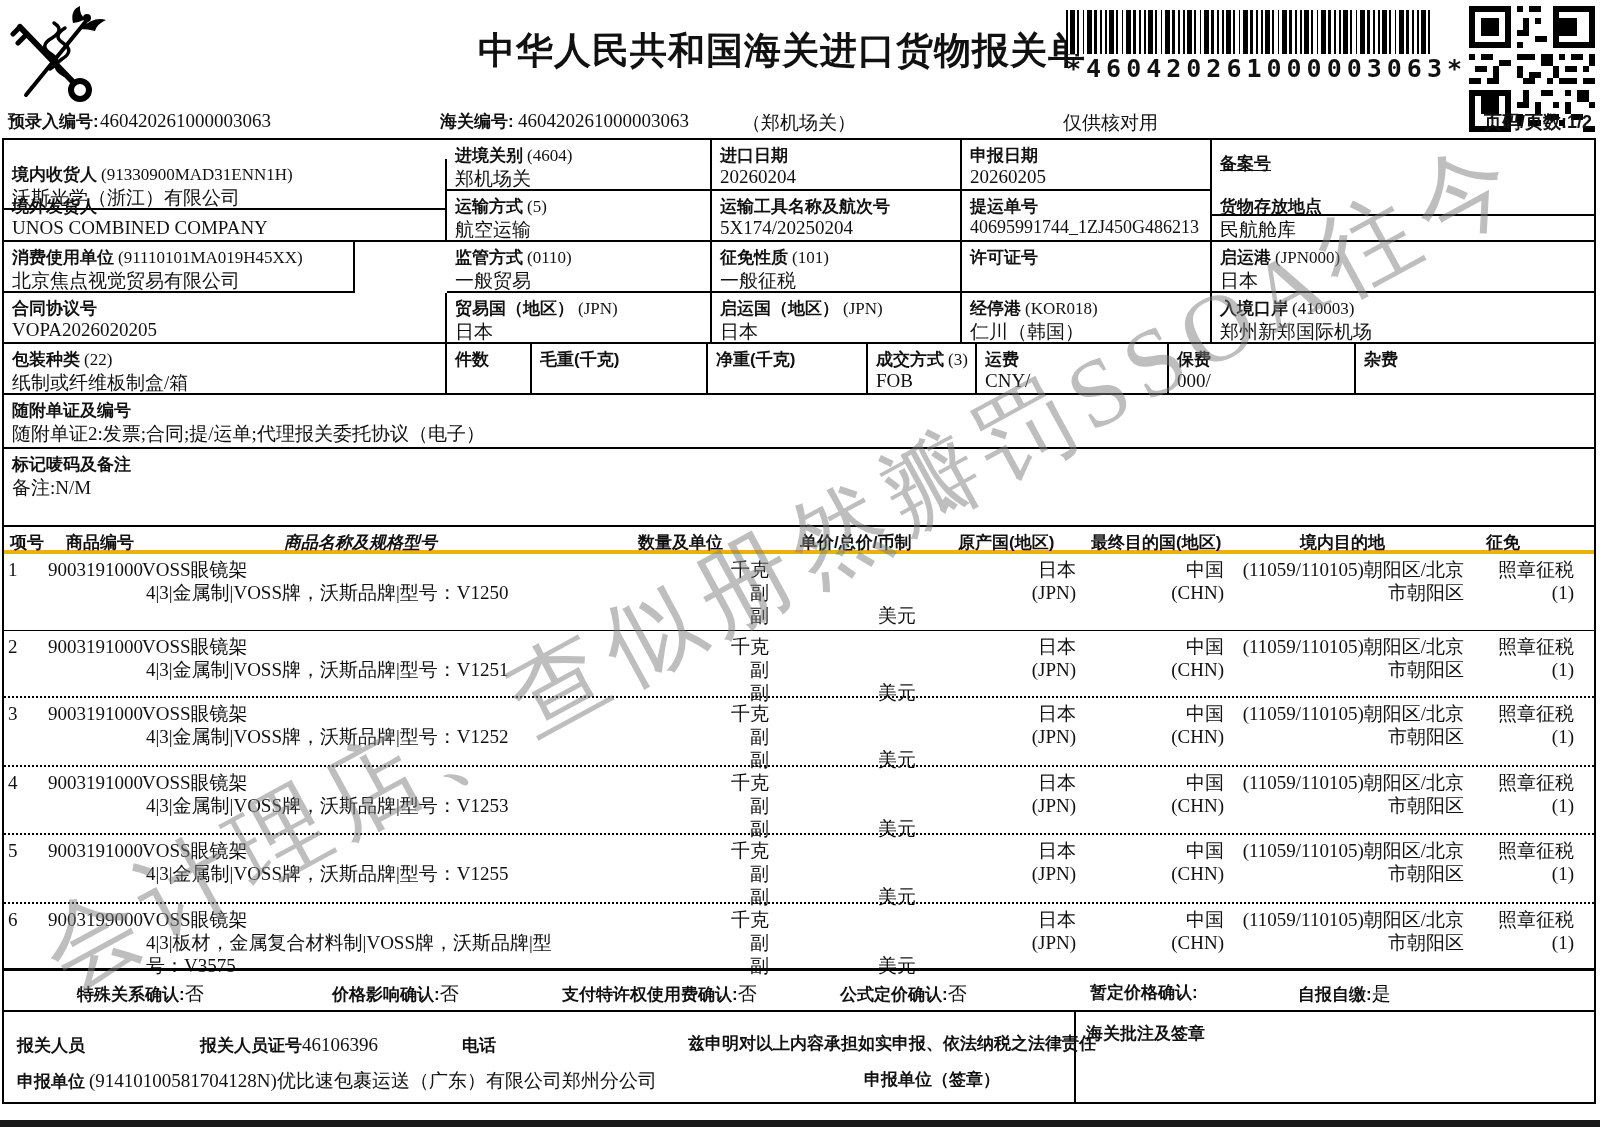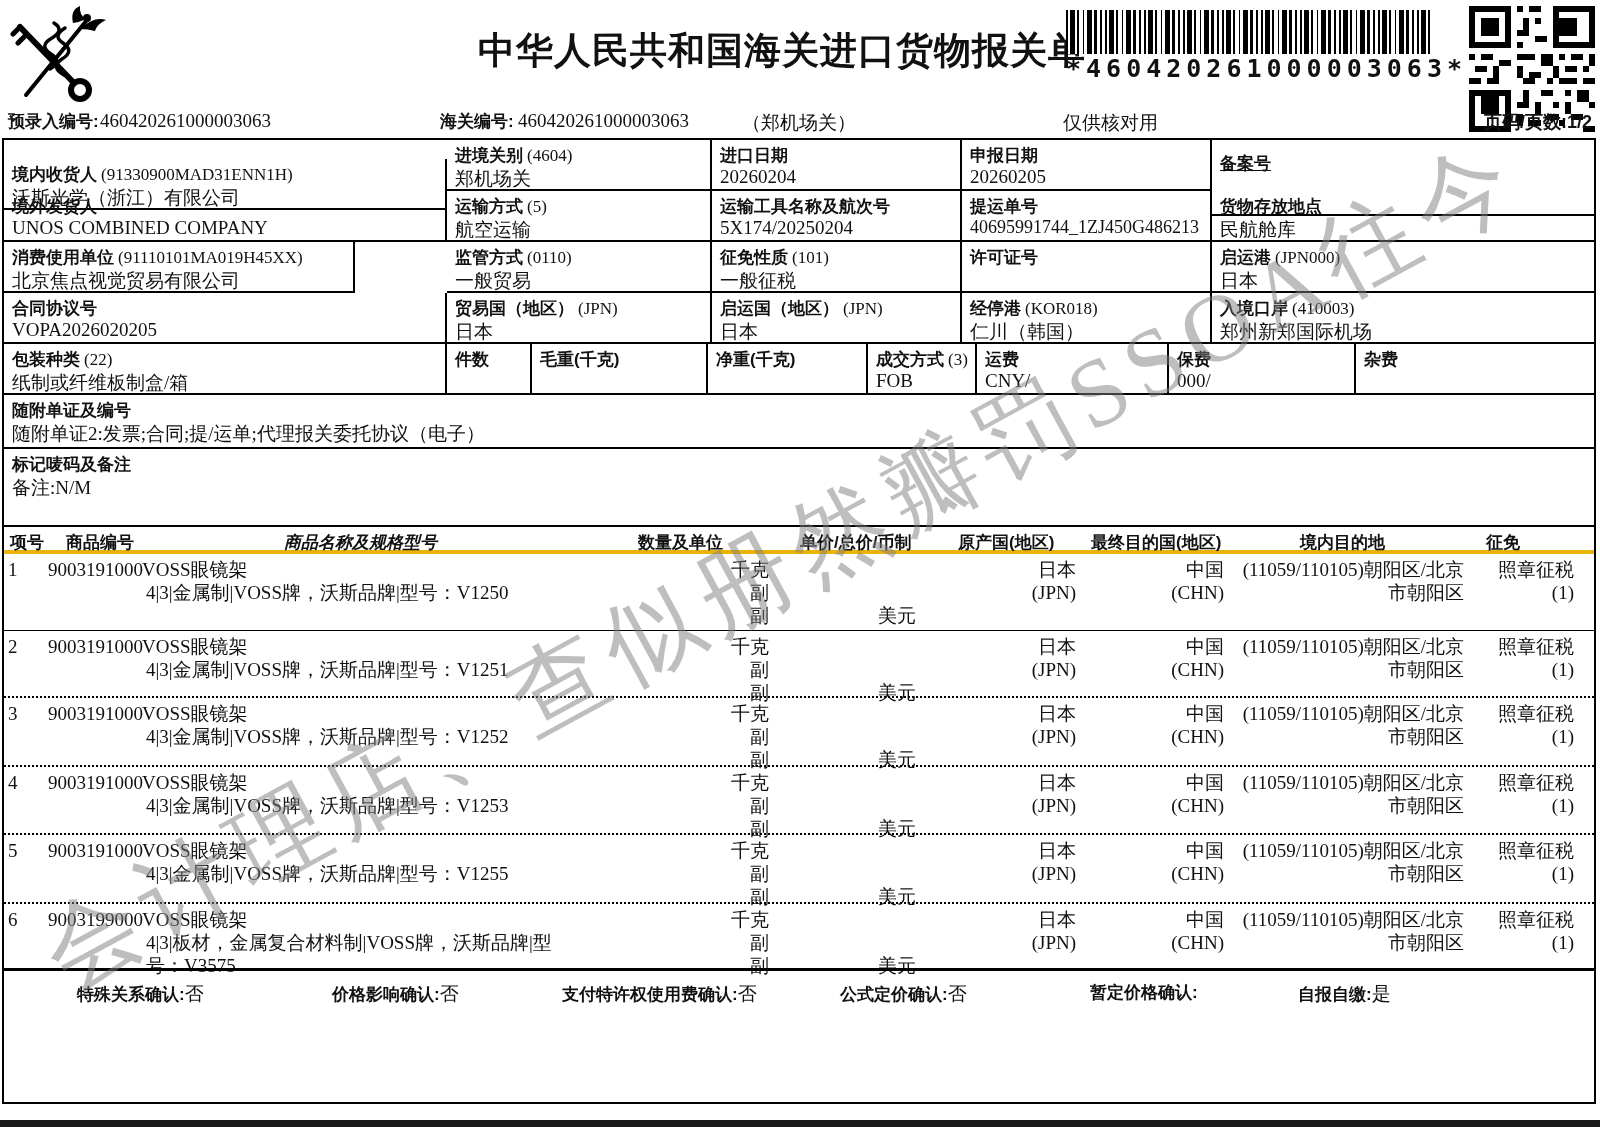--- a/index.html
+++ b/index.html
@@ -455,18 +455,28 @@
 
   <div class="confirm">
     <span style="left:73px;"><b class="lbl">特殊关系确认:</b><i class="cv" style="font-style:normal;">否</i></span>
     <span style="left:328px;"><b class="lbl">价格影响确认:</b><i class="cv" style="font-style:normal;">否</i></span>
     <span style="left:558px;"><b class="lbl">支付特许权使用费确认:</b><i class="cv" style="font-style:normal;">否</i></span>
     <span style="left:836px;"><b class="lbl">公式定价确认:</b><i class="cv" style="font-style:normal;">否</i></span>
     <span style="left:1086px;"><b class="lbl">暂定价格确认:</b><i class="cv" style="font-style:normal;"></i></span>
     <span style="left:1294px;"><b class="lbl">自报自缴:</b><i class="cv" style="font-style:normal;">是</i></span>
   </div>
 
+  <div class="footer">
+    <div class="divider"></div>
+    <span class="lbl" style="left:13px;top:22px;">报关人员</span>
+    <span style="left:196px;top:22px;"><b class="lbl">报关人员证号</b><i class="val" style="font-style:normal;">46106396</i></span>
+    <span class="lbl" style="left:458px;top:22px;">电话</span>
+    <span class="lbl" style="left:684px;top:20px;">兹申明对以上内容承担如实申报、依法纳税之法律责任</span>
+    <span class="lbl" style="left:860px;top:56px;">申报单位（签章）</span>
+    <span style="left:13px;top:56px;"><b class="lbl">申报单位</b> <i class="val" style="font-style:normal;">(91410100581704128N)优比速包裹运送（广东）有限公司郑州分公司</i></span>
+    <span class="lbl" style="left:1082px;top:10px;">海关批注及签章</span>
+  </div>
 
 </div>
 
 <div class="abs wm">会计理店、查似册然瓣罚SSOA往今</div>
 
 <div class="abs bottom-strip"></div>
 
 </body></html>

